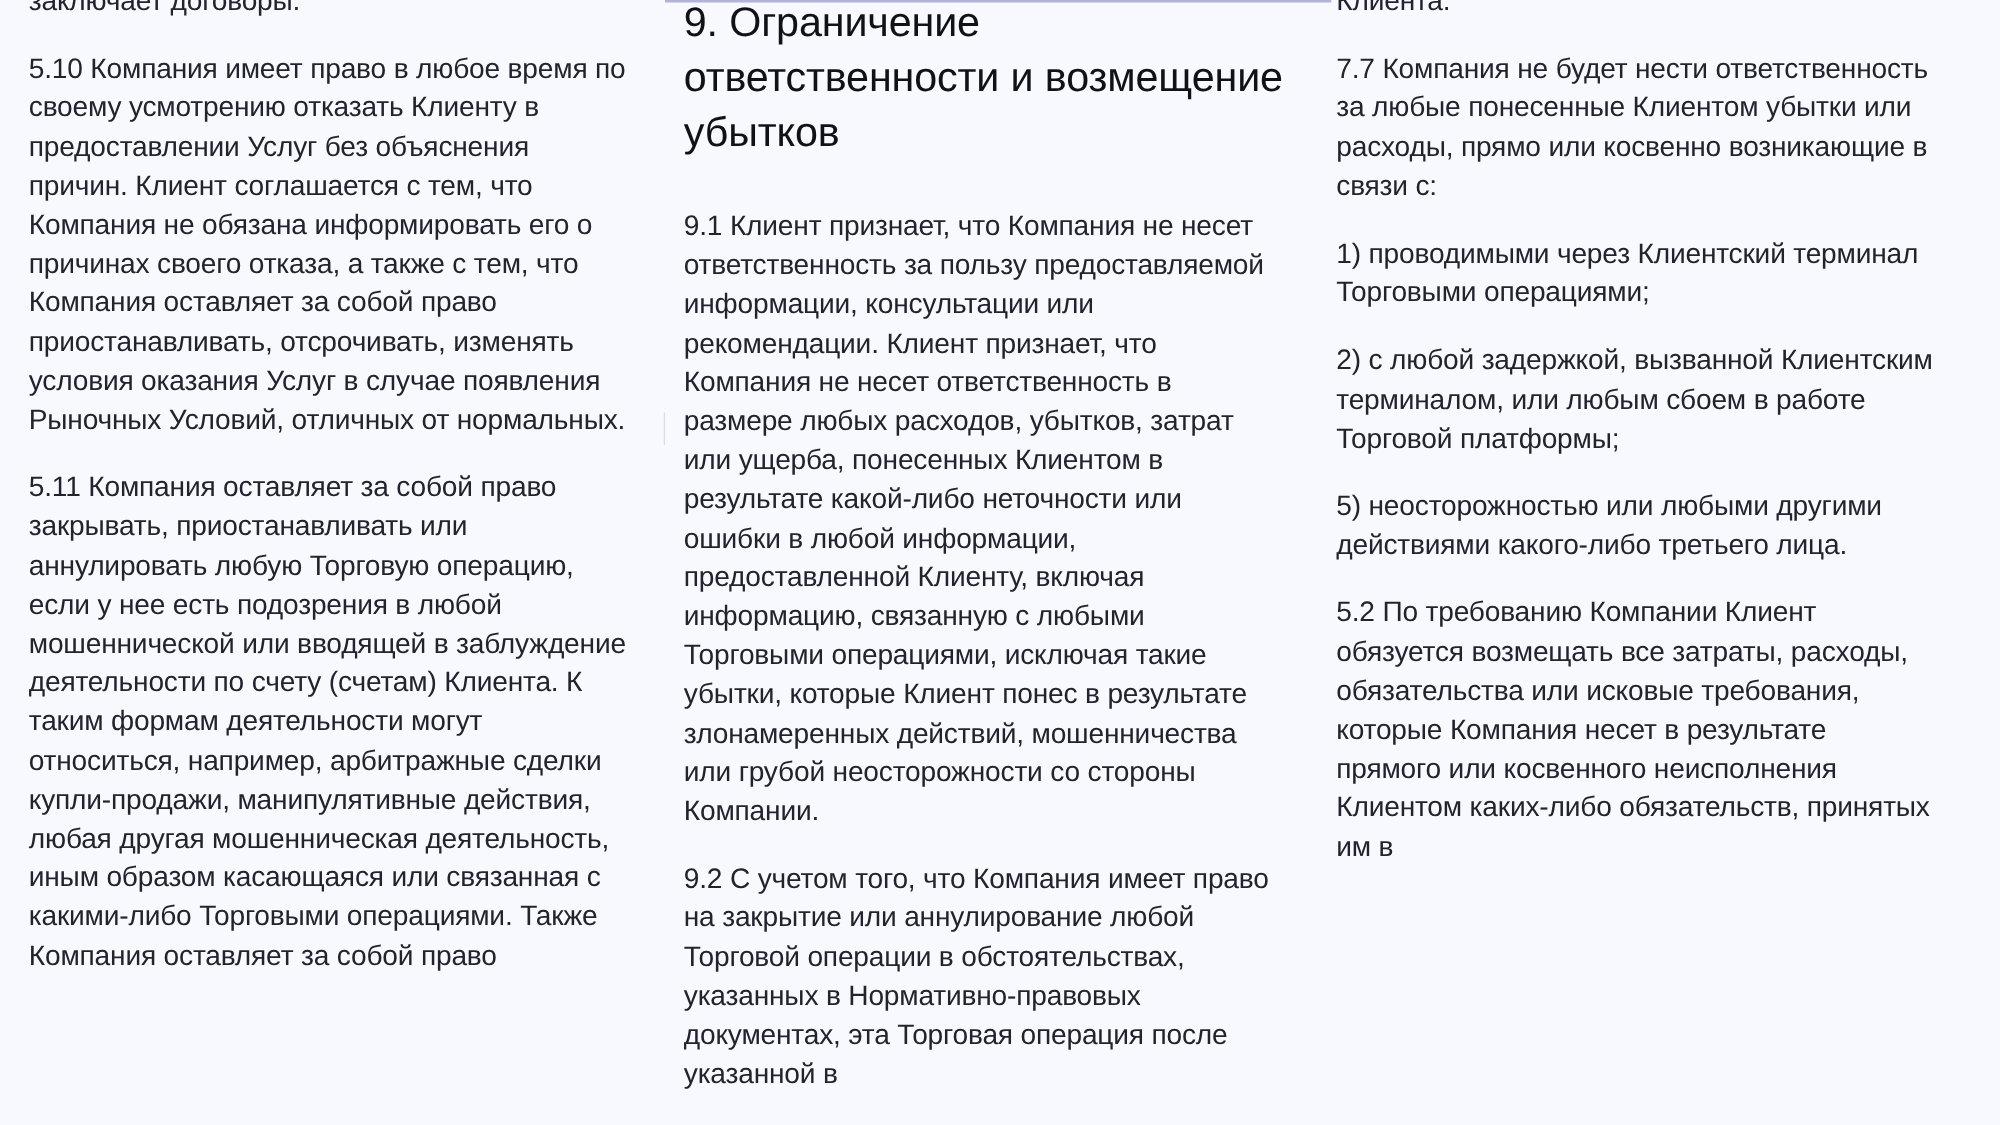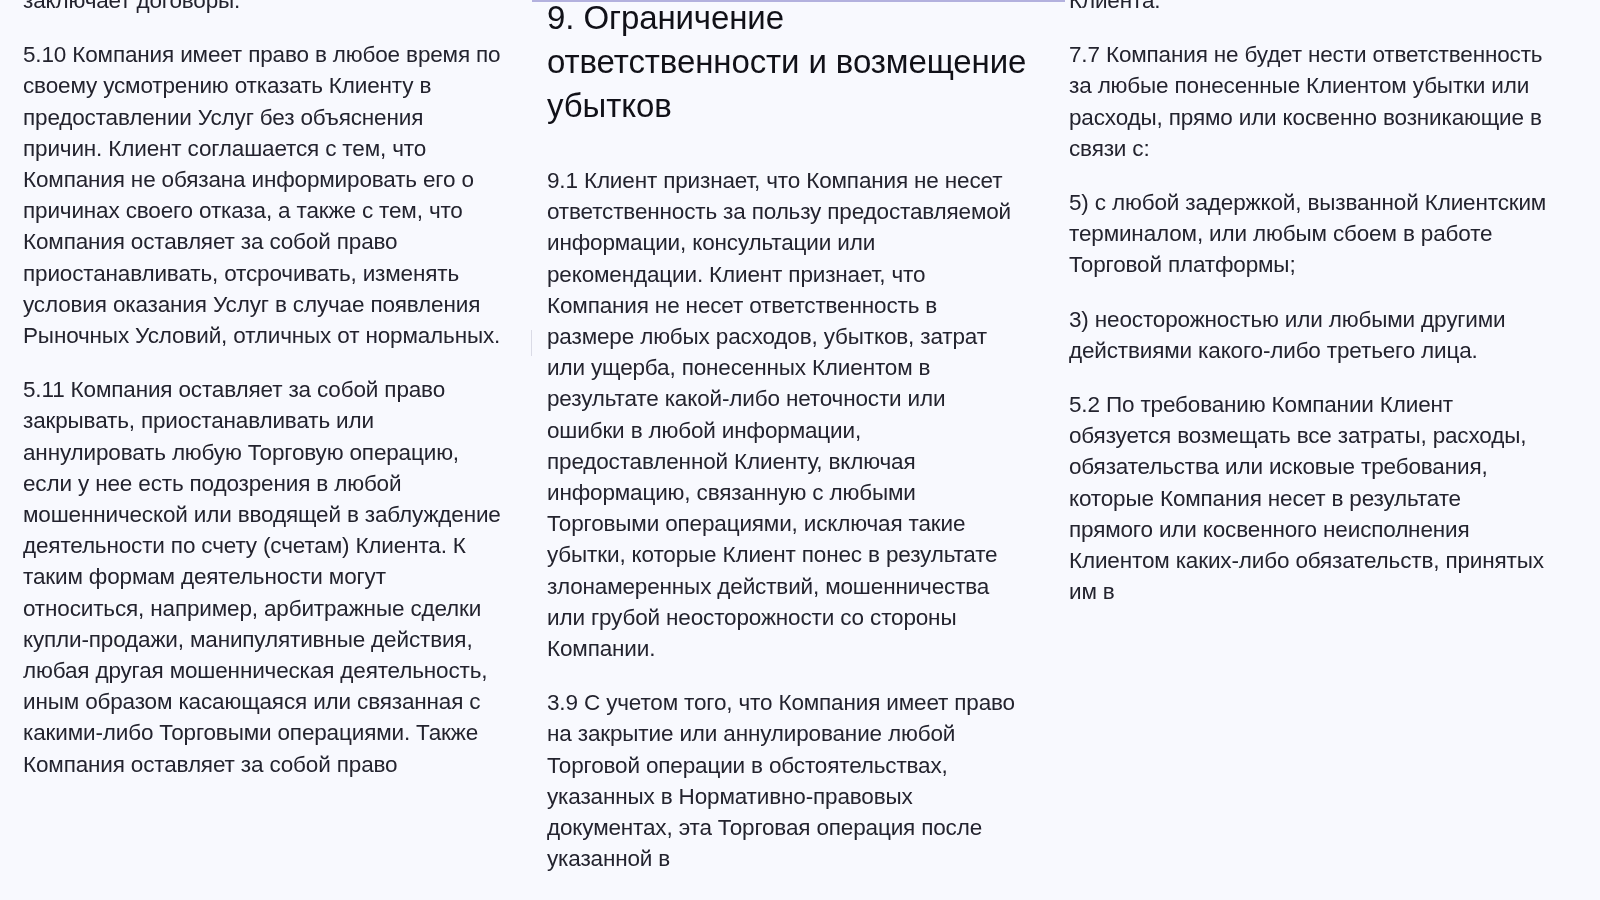--- a/index.html
+++ b/index.html
@@ -63,22 +63,23 @@
 
 <div class="col" id="col-left">
   <p class="para">заключает договоры.</p>
   <p class="para">5.10 Компания имеет право в любое время по своему усмотрению отказать Клиенту в предоставлении Услуг без объяснения причин. Клиент соглашается с тем, что Компания не обязана информировать его о причинах своего отказа, а также с тем, что Компания оставляет за собой право приостанавливать, отсрочивать, изменять условия оказания Услуг в случае появления Рыночных Условий, отличных от нормальных.</p>
   <p class="para">5.11 Компания оставляет за собой право закрывать, приостанавливать или аннулировать любую Торговую операцию, если у нее есть подозрения в любой мошеннической или вводящей в заблуждение деятельности по счету (счетам) Клиента. К таким формам деятельности могут относиться, например, арбитражные сделки купли-продажи, манипулятивные действия, любая другая мошенническая деятельность, иным образом касающаяся или связанная с какими-либо Торговыми операциями. Также Компания оставляет за собой право</p>
 </div>
 
 <div class="col" id="col-mid">
   <h2 class="heading">9. Ограничение ответственности и возмещение убытков</h2>
   <p class="para">9.1 Клиент признает, что Компания не несет ответственность за пользу предоставляемой информации, консультации или рекомендации. Клиент признает, что Компания не несет ответственность в размере любых расходов, убытков, затрат или ущерба, понесенных Клиентом в результате какой-либо неточности или ошибки в любой информации, предоставленной Клиенту, включая информацию, связанную с любыми Торговыми операциями, исключая такие убытки, которые Клиент понес в результате злонамеренных действий, мошенничества или грубой неосторожности со стороны Компании.</p>
-  <p class="para">3.9 С учетом того, что Компания имеет право на закрытие или аннулирование любой Торговой операции в обстоятельствах, указанных в Нормативно-правовых документах, эта Торговая операция после указанной в</p>
+  <p class="para">9.2 С учетом того, что Компания имеет право на закрытие или аннулирование любой Торговой операции в обстоятельствах, указанных в Нормативно-правовых документах, эта Торговая операция после указанной в</p>
 </div>
 
 <div class="col" id="col-right">
   <p class="para">Клиента.</p>
   <p class="para">7.7 Компания не будет нести ответственность за любые понесенные Клиентом убытки или расходы, прямо или косвенно возникающие в связи с:</p>
-  <p class="para">5) с любой задержкой, вызванной Клиентским терминалом, или любым сбоем в работе Торговой платформы;</p>
-  <p class="para">3) неосторожностью или любыми другими действиями какого-либо третьего лица.</p>
+  <p class="para">1) проводимыми через Клиентский терминал Торговыми операциями;</p>
+  <p class="para">2) с любой задержкой, вызванной Клиентским терминалом, или любым сбоем в работе Торговой платформы;</p>
+  <p class="para">5) неосторожностью или любыми другими действиями какого-либо третьего лица.</p>
   <p class="para">5.2 По требованию Компании Клиент обязуется возмещать все затраты, расходы, обязательства или исковые требования, которые Компания несет в результате прямого или косвенного неисполнения Клиентом каких-либо обязательств, принятых им в</p>
 </div>
 
 </body></html>

